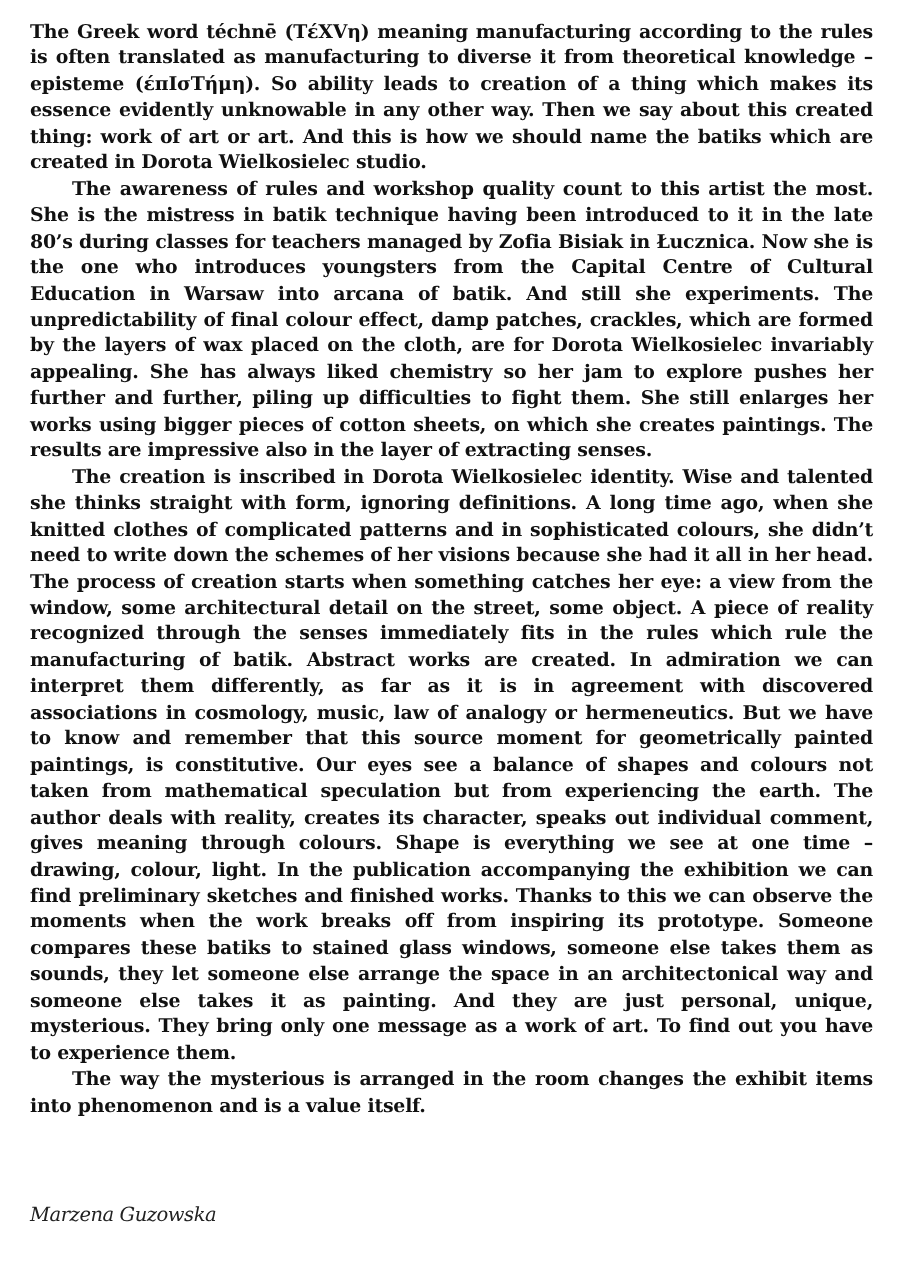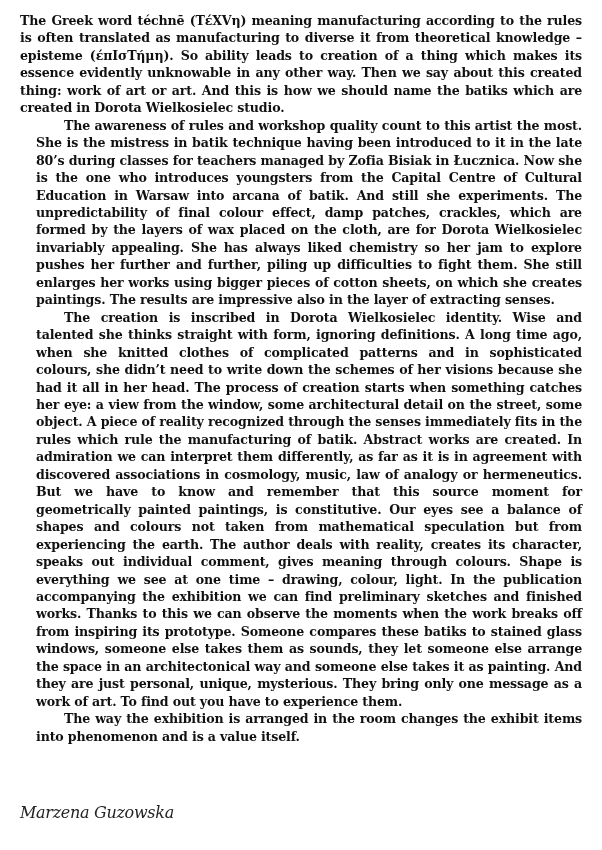--- a/index.html
+++ b/index.html
@@ -26,36 +26,35 @@
       letter-spacing: -0.15px;
       font-weight: bold;
     }
     .para {
       margin: 0;
       padding: 0;
       text-indent: 0;
     }
     .para.indent {
       text-indent: 28px;
-      margin-left: 16px;
     }
     .signature {
       position: absolute;
       left: 20px;
       top: 803px;
       font-family: "DejaVu Serif", "Liberation Serif", serif;
       font-style: italic;
-      font-size: 16px;
+      font-size: 13px;
       color: #222222;
       letter-spacing: -0.3px;
     }
   </style>
 </head>
 <body>
 
 <div class="page">
   <p class="para">The Greek word téchnē (TέXVη) meaning manufacturing according to the rules is often translated as manufacturing to diverse it from theoretical knowledge – episteme (έπIσTήμη). So ability leads to creation of a thing which makes its essence evidently unknowable in any other way. Then we say about this created thing: work of art or art. And this is how we should name the batiks which are created in Dorota Wielkosielec studio.</p>
   <p class="para indent">The awareness of rules and workshop quality count to this artist the most. She is the mistress in batik technique having been introduced to it in the  late 80’s during classes for teachers managed by Zofia Bisiak in Łucznica. Now she is the one who introduces youngsters from the Capital Centre of Cultural Education in Warsaw into arcana of batik. And still she experiments. The unpredictability of final colour effect, damp patches, crackles, which are formed by the layers of wax placed on the cloth, are for Dorota Wielkosielec invariably appealing. She has always liked chemistry so her jam to explore  pushes her further and further, piling up difficulties to fight them. She still enlarges her works using bigger pieces of cotton sheets, on which she creates paintings. The results are impressive also in the layer of extracting senses.</p>
   <p class="para indent">The creation is inscribed in Dorota Wielkosielec identity. Wise and talented she thinks straight with form, ignoring definitions. A long time ago, when she knitted clothes of complicated patterns and in sophisticated colours, she didn’t need to write down the schemes of her visions because she had it all in her head. The process of creation starts when something catches her eye: a view from the window, some architectural detail on the street, some object. A piece of reality recognized through the senses immediately fits in the rules which rule the manufacturing of batik. Abstract works are created. In admiration we can interpret them differently, as far as it is in agreement with discovered associations in cosmology, music, law of analogy or hermeneutics. But we have to know and remember  that this source moment for geometrically painted paintings, is constitutive. Our eyes see a balance of shapes and colours not taken from mathematical speculation but from experiencing the earth. The author deals with reality, creates its character, speaks out individual comment, gives meaning through colours. Shape is everything we see at one time – drawing, colour, light. In the publication accompanying the exhibition we can find preliminary sketches and finished works. Thanks to this we can observe the moments when the work breaks off from inspiring its prototype. Someone compares these batiks to stained glass windows, someone else takes them as sounds, they let someone else arrange the space in an architectonical way and someone else takes it as painting. And they are just personal, unique, mysterious. They bring only one message as a work of art. To find out you have to experience them.</p>
-  <p class="para indent">The way the exhibition is arranged  in the room changes the exhibit items into phenomenon and is a value itself.</p>
+  <p class="para indent">The way the mysterious is arranged  in the room changes the exhibit items into phenomenon and is a value itself.</p>
 </div>
 
 <div class="signature">Marzena Guzowska</div>
 
 </body></html>

